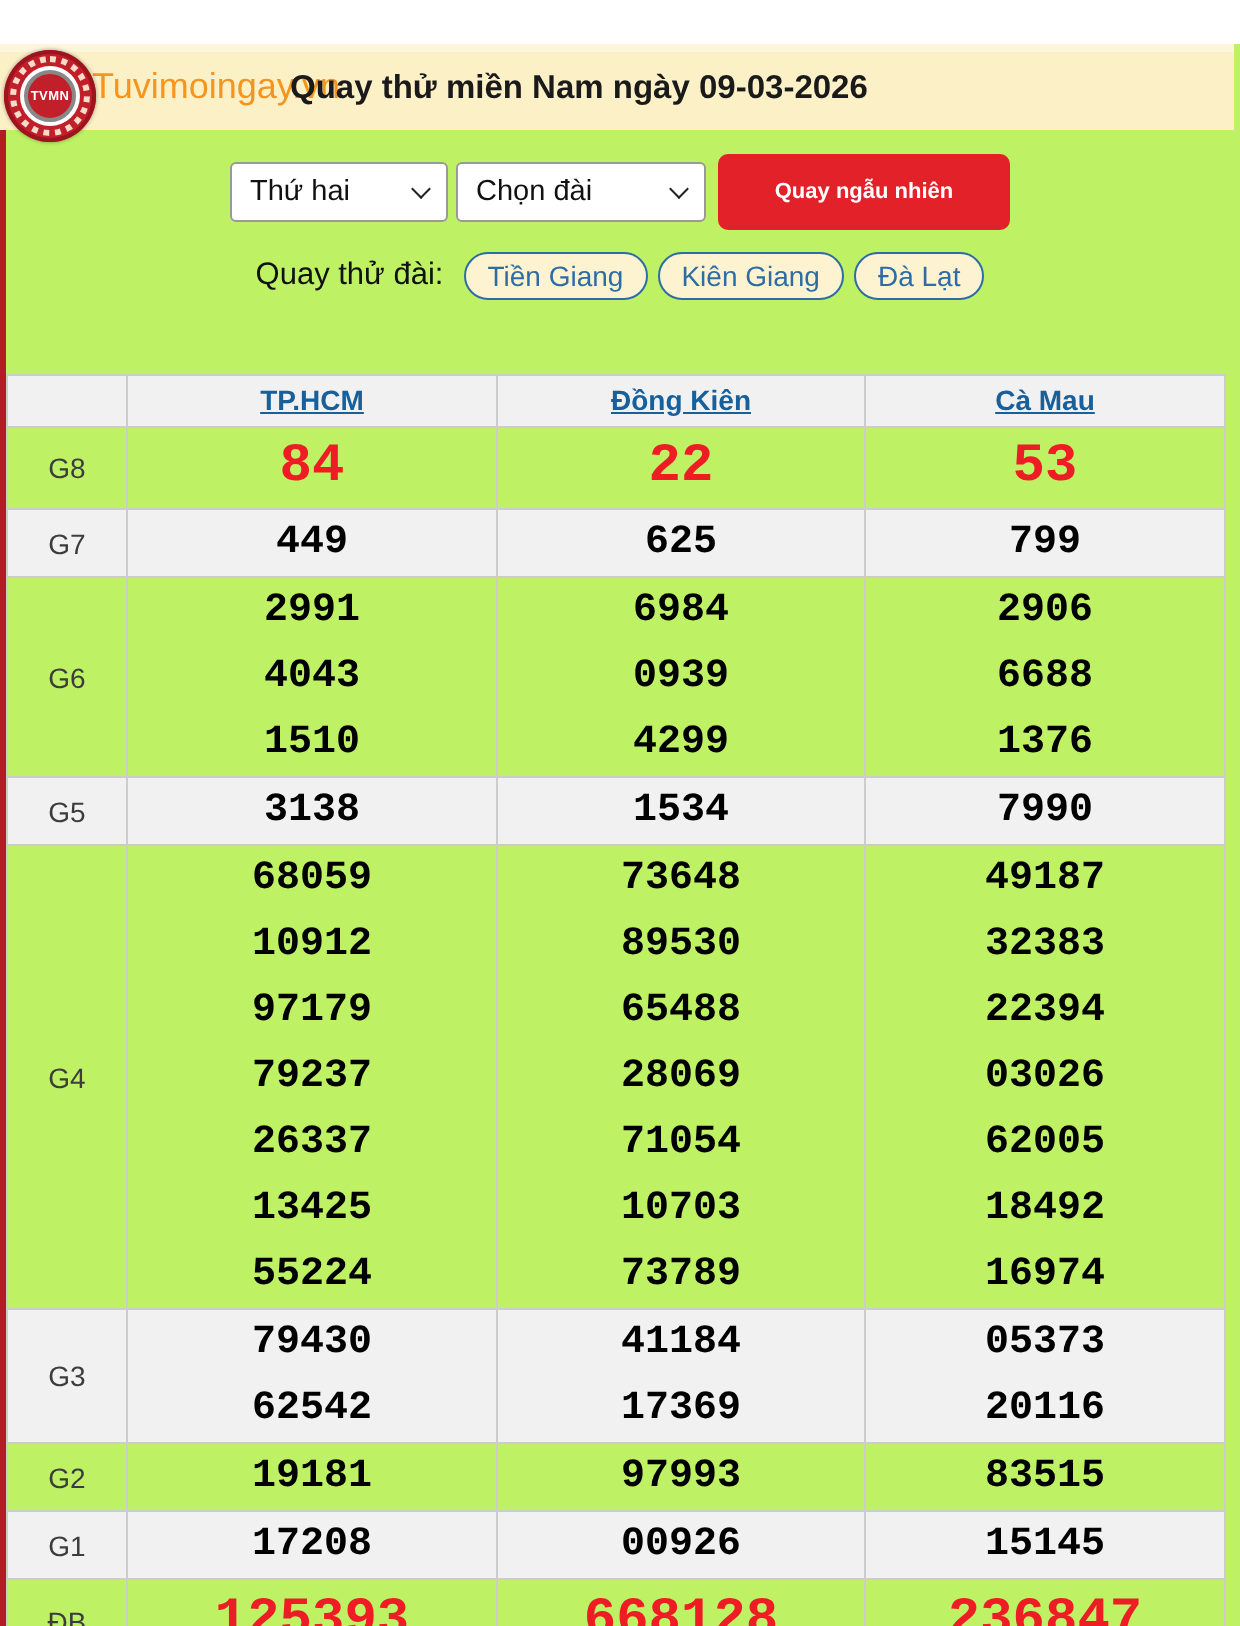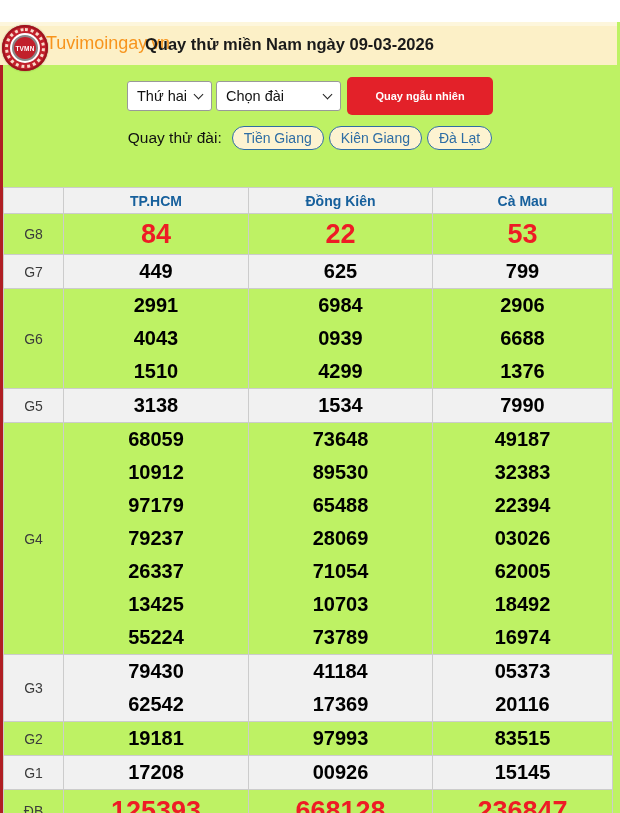--- a/index.html
+++ b/index.html
@@ -36,21 +36,21 @@
     display:flex;align-items:center;justify-content:center;}
   .logo-core{width:26px;height:26px;border-radius:50%;background:#c1202b;border:2px solid #888;
     color:#fff;font-size:6.5px;font-weight:700;display:flex;align-items:center;justify-content:center;letter-spacing:.2px;}
 
   
   .controls{position:absolute;left:0;top:55px;width:620px;height:38px;
     display:flex;align-items:center;justify-content:center;}
   .select{height:30px;background:#fff;border:1px solid #999;border-radius:3px;
     display:flex;align-items:center;justify-content:space-between;
     padding:0 9px;font-size:14.5px;color:#111;cursor:pointer;}
-  .select.day{width:85px;margin-right:4px;}
+  .select.day{width:109px;margin-right:4px;}
   .select.station{width:125px;margin-right:6px;}
   .chevron{width:7px;height:7px;border-right:1.8px solid #222;border-bottom:1.8px solid #222;
     transform:rotate(45deg);margin-top:-4px;flex:0 0 auto;}
   .spin-btn{width:146px;height:38px;background:var(--accent-red);color:#fff;border:none;
     border-radius:5px;font-size:11px;font-weight:700;cursor:pointer;
     font-family:"Liberation Sans","DejaVu Sans",sans-serif;}
 
   
   .pills-row{position:absolute;left:0;top:104px;width:620px;height:24px;
     display:flex;align-items:center;justify-content:center;}
@@ -59,23 +59,23 @@
     background:#fdf3d1;border:1.5px solid var(--pill-blue);border-radius:13px;
     color:var(--pill-blue);font-size:14px;cursor:pointer;white-space:nowrap;}
   .pill:last-child{margin-right:0;}
 
   
   table.results{position:absolute;left:3px;top:165px;width:609px;
     border-collapse:collapse;table-layout:fixed;}
   table.results th,table.results td{border:1px solid var(--border-gray);text-align:center;vertical-align:middle;padding:0;}
   tr.gray{background:var(--row-gray);}
   th.corner{height:26px;}
-  th.station a{color:var(--link-blue);font-size:14px;font-weight:700;cursor:pointer;text-align:center;}
+  th.station a{color:var(--link-blue);font-size:14px;font-weight:700;text-decoration:underline;cursor:pointer;text-align:center;}
   td.prize-label{font-size:14px;color:#3c3c3c;font-weight:400;}
-  td.vals div{font-weight:700;font-size:20px;line-height:33px;color:#000;}
+  td.vals div{font-weight:700;font-size:20px;line-height:33px;color:#000;font-family:Liberation Mono, monospace;}
   tr.row-g8 td.vals div{font-size:27px;line-height:40px;color:var(--number-red);}
   tr.row-db td.vals div{font-size:27px;line-height:42px;color:var(--number-red);}
 </style>
 </head>
 <body>
 
 <div class="page">
   <div class="left-accent"></div>
 
   <header class="topbar">

